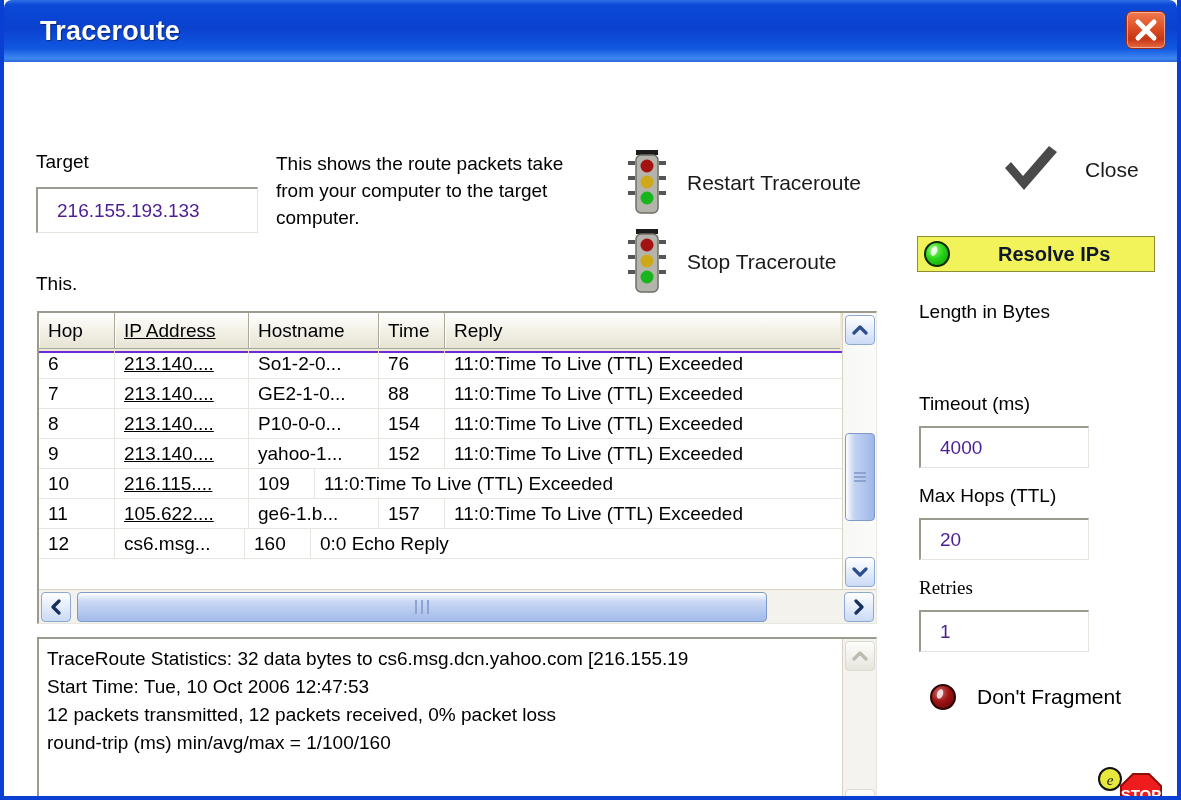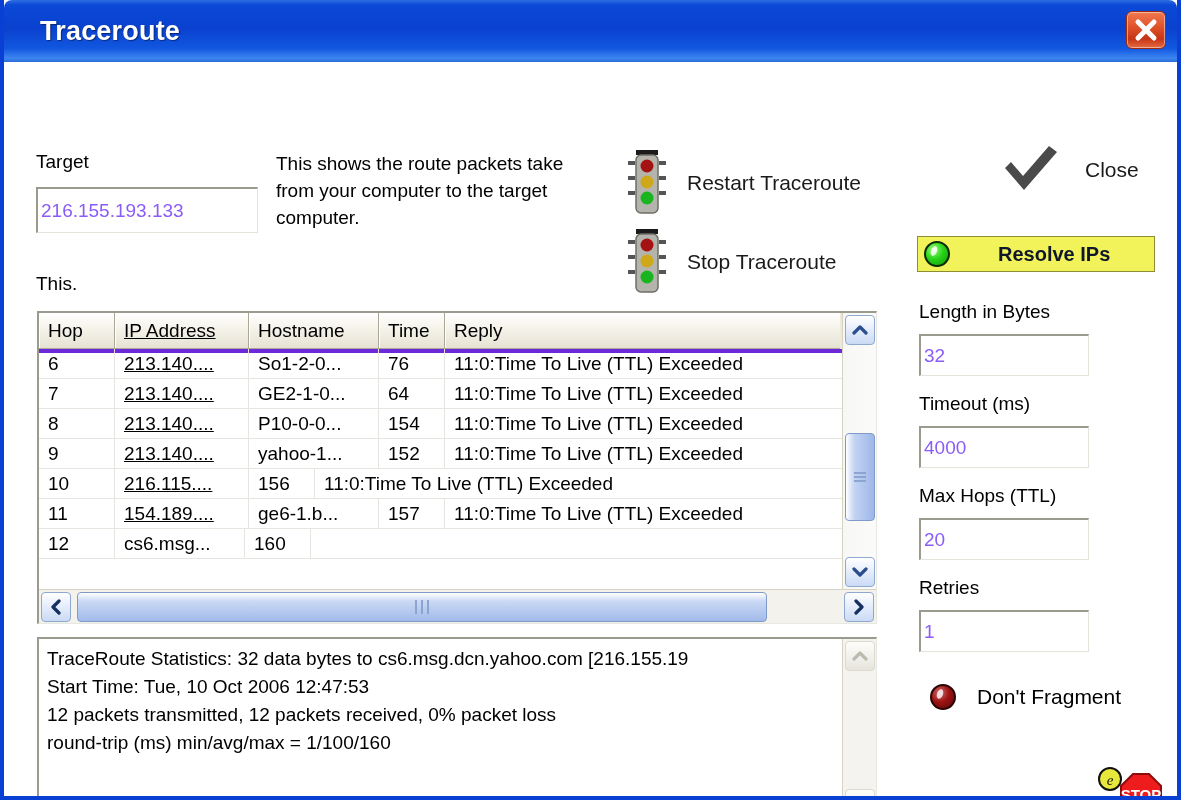--- a/index.html
+++ b/index.html
@@ -66,24 +66,24 @@
   }
 
   
   .tinput {
     background: #ffffff;
     border-top: 2px solid #9a9a8e;
     border-left: 2px solid #9a9a8e;
     border-right: 1px solid #e4e4dd;
     border-bottom: 1px solid #e4e4dd;
     font-size: 19px;
-    color: #8b5cf6;
+    color: #4c1d95;
     display: flex;
     align-items: center;
-    padding-left: 3px;
+    padding-left: 19px;
     overflow: hidden;
     white-space: nowrap;
   }
 
   
   #target-label { position:absolute; left:32px; top:89px; }
   #target-input { position:absolute; left:32px; top:125px; width:222px; height:46px; }
   #hint-text {
     position:absolute; left:272px; top:88px; width:330px;
     font-size:19px; line-height:27px; color:#000;
@@ -145,21 +145,21 @@
   
   .field-label { position:absolute; font-size:19px; color:#000; white-space:nowrap; }
   .field-input { position:absolute; left:915px; width:170px; height:42px; }
 
   #len-label  { left:915px; top:239px; }
   #len-input  { top:272px; }
   #to-label   { left:915px; top:331px; }
   #to-input   { top:364px; }
   #hops-label { left:915px; top:423px; }
   #hops-input { top:456px; }
-  #retries-label { left:915px; top:515px; }
+  #retries-label { left:915px; top:515px;font-family:Liberation Serif, serif; }
   #retries-input { top:548px; }
 
   #dont-frag { position:absolute; left:920px; top:622px; display:flex; align-items:center; cursor:pointer; }
   #dont-frag .df-label { font-size:21px; color:#000; margin-left:21px; }
 
   
   #stop-sign { position:absolute; left:1093px; top:700px; width:72px; height:80px; }
 
   
   .listview {
@@ -171,21 +171,21 @@
     border-right: 1px solid #e8e8e2;
     border-bottom: 1px solid #e8e8e2;
     overflow:hidden;
   }
   .lv-inner { position:absolute; left:0; top:0; right:0; bottom:0; }
 
   .lv-headrow {
     position:absolute; left:0; top:0; right:0; height:40px;
     display:flex;
     background:#ece9d8;
-    border-bottom:4px solid #6d28d9;
+    border-bottom:2px solid #6d28d9;
   }
   .lv-th {
     height:36px;
     background: linear-gradient(180deg,#ffffff 0%,#f4f2e8 48%,#e6e3d4 100%);
     border-right:1px solid #aca899;
     border-bottom:1px solid #aca899;
     font-size:19px; color:#000;
     display:flex; align-items:center;
     padding-left:9px;
     cursor:pointer;
@@ -342,21 +342,20 @@
       </svg>
       <span class="ca-label">Close</span>
     </div>
 
     <div id="resolve-ips">
       <span class="led green"></span>
       <span class="ri-label">Resolve IPs</span>
     </div>
 
     <div class="field-label" id="len-label">Length in Bytes</div>
-    <div class="tinput field-input" id="len-input">32</div>
 
     <div class="field-label" id="to-label">Timeout (ms)</div>
     <div class="tinput field-input" id="to-input">4000</div>
 
     <div class="field-label" id="hops-label">Max Hops (TTL)</div>
     <div class="tinput field-input" id="hops-input">20</div>
 
     <div class="field-label" id="retries-label">Retries</div>
     <div class="tinput field-input" id="retries-input">1</div>
 
@@ -389,54 +388,55 @@
               <div class="lv-td w-hop">6</div>
               <div class="lv-td w-ip">213.140....</div>
               <div class="lv-td w-host">So1-2-0...</div>
               <div class="lv-td w-time">76</div>
               <div class="lv-td w-stat">11:0:Time To Live (TTL) Exceeded</div>
             </div>
             <div class="lv-tr">
               <div class="lv-td w-hop">7</div>
               <div class="lv-td w-ip">213.140....</div>
               <div class="lv-td w-host">GE2-1-0...</div>
-              <div class="lv-td w-time">64</div>
+              <div class="lv-td w-time">88</div>
               <div class="lv-td w-stat">11:0:Time To Live (TTL) Exceeded</div>
             </div>
             <div class="lv-tr">
               <div class="lv-td w-hop">8</div>
               <div class="lv-td w-ip">213.140....</div>
               <div class="lv-td w-host">P10-0-0...</div>
               <div class="lv-td w-time">154</div>
               <div class="lv-td w-stat">11:0:Time To Live (TTL) Exceeded</div>
             </div>
             <div class="lv-tr">
               <div class="lv-td w-hop">9</div>
               <div class="lv-td w-ip">213.140....</div>
               <div class="lv-td w-host">yahoo-1...</div>
               <div class="lv-td w-time">152</div>
               <div class="lv-td w-stat">11:0:Time To Live (TTL) Exceeded</div>
             </div>
             <div class="lv-tr">
               <div class="lv-td w-hop">10</div>
               <div class="lv-td w-ip">216.115....</div>
-              <div class="lv-td w-time">156</div>
+              <div class="lv-td w-time">109</div>
               <div class="lv-td w-stat">11:0:Time To Live (TTL) Exceeded</div>
             </div>
             <div class="lv-tr">
               <div class="lv-td w-hop">11</div>
-              <div class="lv-td w-ip">154.189....</div>
+              <div class="lv-td w-ip">105.622....</div>
               <div class="lv-td w-host">ge6-1.b...</div>
               <div class="lv-td w-time">157</div>
               <div class="lv-td w-stat">11:0:Time To Live (TTL) Exceeded</div>
             </div>
             <div class="lv-tr">
               <div class="lv-td w-hop">12</div>
               <div class="lv-td w-host">cs6.msg...</div>
               <div class="lv-td w-time">160</div>
+              <div class="lv-td w-stat">0:0 Echo Reply</div>
             </div>
           </div>
 
         <div class="vscroll">
           <div class="sb-btn up">
             <svg width="16" height="12" viewBox="0 0 16 12">
               <path d="M2 9 L8 3 L14 9" stroke="#2b4f8e" stroke-width="3.2" fill="none" stroke-linecap="round" stroke-linejoin="round"></path>
             </svg>
           </div>
           <div class="sb-thumb" style="top:120px;height:88px;">

